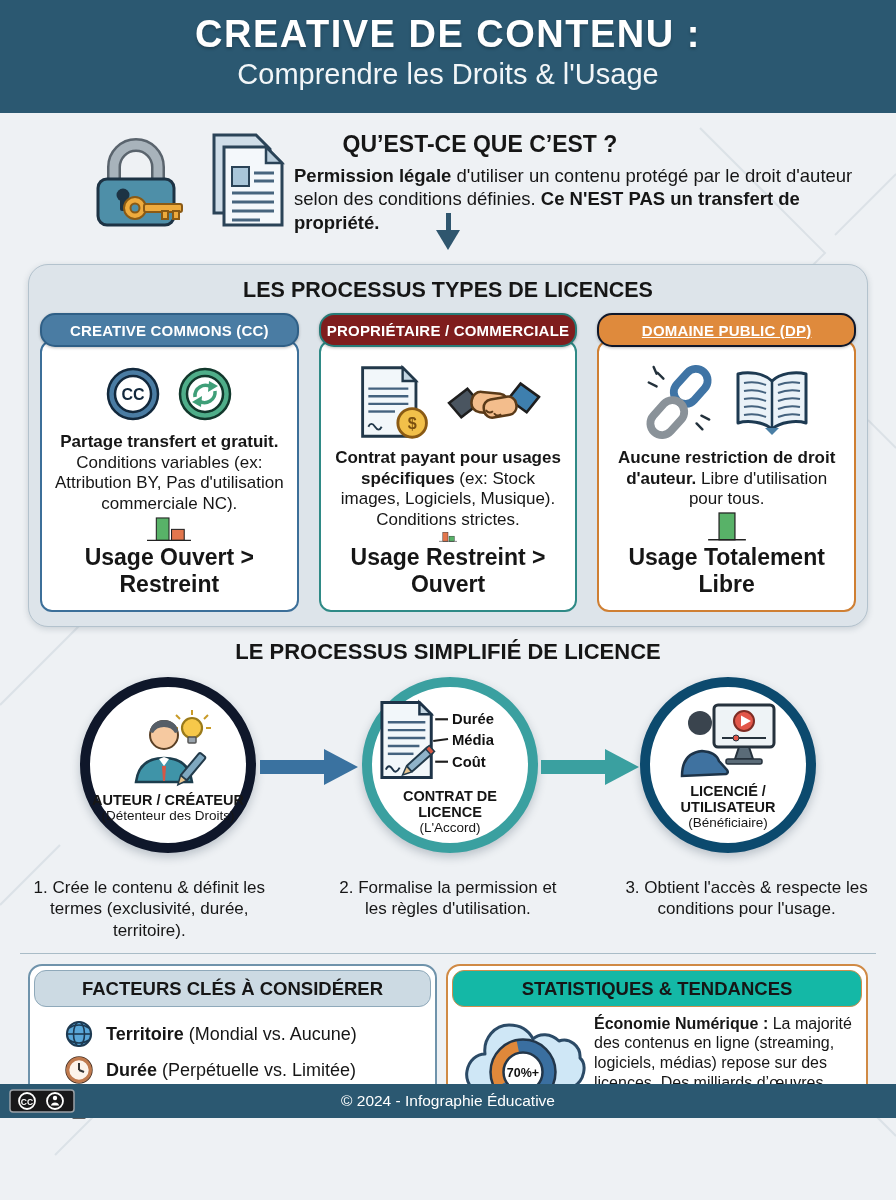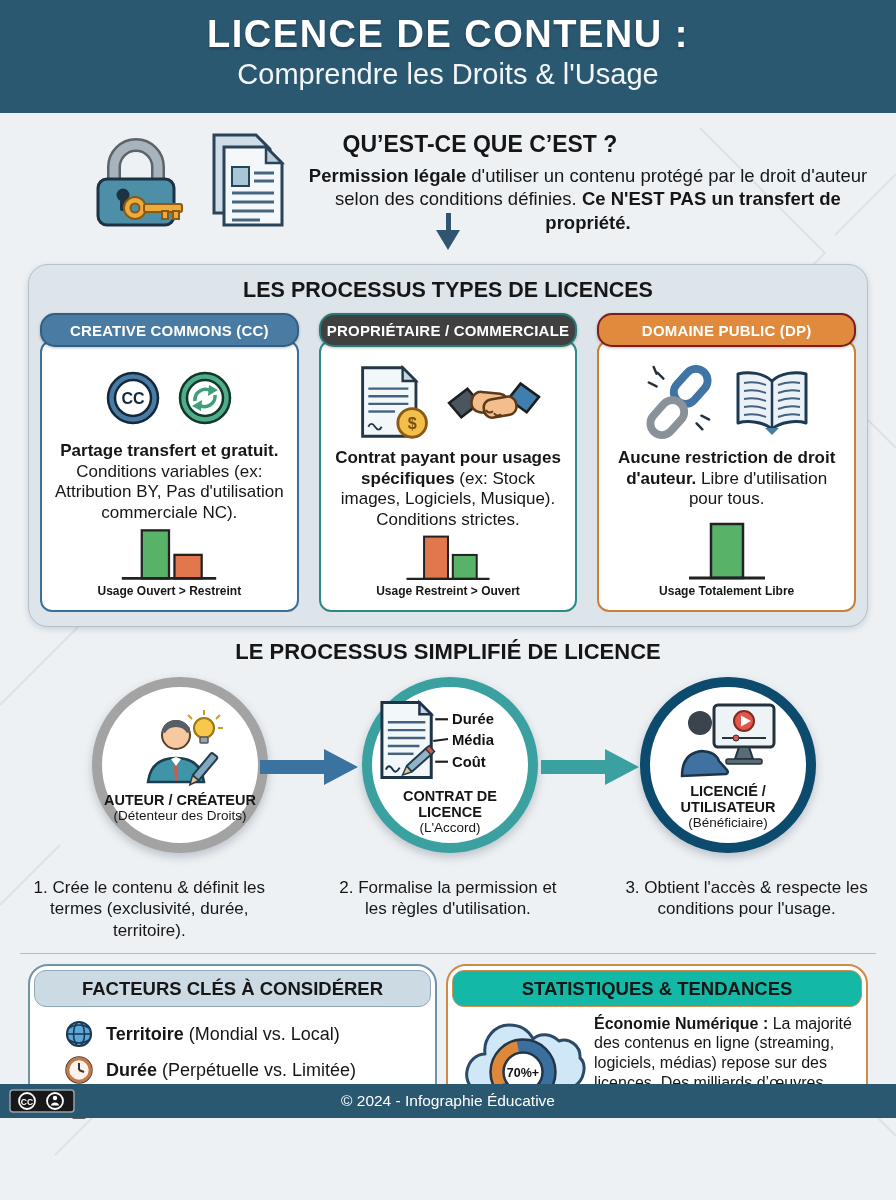--- a/index.html
+++ b/index.html
@@ -16,21 +16,21 @@
 
   
   .header { height:113px; background:#2b5871; text-align:center; padding-top:13px; }
   .header-title { color:#fff; font-size:38px; font-weight:800; letter-spacing:1.5px; text-shadow:0 2px 3px rgba(0,0,0,.25); }
   .header-subtitle { color:#f2f6f8; font-size:29px; font-weight:400; margin-top:2px; }
 
   
   .intro { position:relative; height:151px; }
   .intro-icons { position:absolute; left:78px; top:16px; display:flex; align-items:flex-start; gap:8px; }
   .intro-title { position:absolute; left:300px; top:18px; width:360px; text-align:center; font-size:23px; font-weight:800; }
-  .intro-p { position:absolute; left:300px; top:51px; width:576px; text-align:center; font-size:18.5px; line-height:1.26; }
+  .intro-p { position:absolute; left:294px; top:51px; width:576px; font-size:18.5px; line-height:1.26; }
   .intro-p b { font-weight:800; }
   .down-arrow { position:absolute; left:433px; top:100px; }
 
   
   .types-panel {
     margin:0 28px; background:#dde4ea; border:1.5px solid #b3c2cd; border-radius:20px;
     box-shadow:0 2px 6px rgba(40,60,80,.18); padding:13px 8px 14px;
   }
   .types-title { text-align:center; font-size:21.5px; font-weight:800; margin-bottom:10px; }
   .cards { display:flex; gap:20px; padding:0 3px; }
@@ -38,60 +38,60 @@
   .card-pill {
     height:34px; border-radius:15px; display:flex; align-items:center; justify-content:center;
     color:#fff; font-weight:700; font-size:15px; position:relative; z-index:2; letter-spacing:.2px;
     box-shadow:0 1px 3px rgba(0,0,0,.25);
   }
   .card-body {
     margin-top:-7px; background:#fff; border-radius:12px; padding:22px 8px 8px;
     height:272px; display:flex; flex-direction:column; align-items:center; text-align:center;
   }
   .card.c1 .card-pill { background:#4a7ca3; border:2px solid #2f5f86; }
-  .card.c2 .card-pill { background:#404040; border:2px solid #277b77; }
-  .card.c3 .card-pill { background:#df8a3c; border:2px solid #7f1d1d; }
+  .card.c2 .card-pill { background:#7f1d1d; border:2px solid #277b77; }
+  .card.c3 .card-pill { background:#df8a3c; border:2px solid #0f172a;text-decoration:underline; }
   .card.c1 .card-body { border:2.5px solid #3c6f99; }
   .card.c2 .card-body { border:2.5px solid #2f8a86; }
   .card.c3 .card-body { border:2.5px solid #cf7f33; }
   .card-icons { height:76px; display:flex; align-items:center; justify-content:center; gap:12px; }
   .card-desc { font-size:17px; line-height:1.22; margin-top:8px; padding:0 4px; }
   .card-desc b { font-weight:800; }
   .card-chart { margin-top:auto; }
-  .card-caption { font-size:12px; font-weight:800; margin:2px 0 4px; }
+  .card-caption { font-size:23px; font-weight:800; margin:2px 0 4px; }
 
   
   .process { margin-top:12px; }
   .process-title { text-align:center; font-size:22px; font-weight:800; }
   .process-row { position:relative; height:202px; margin-top:6px; }
   .circle {
     position:absolute; top:6px; width:176px; height:176px; border-radius:50%; background:#fff;
     display:flex; flex-direction:column; align-items:center; justify-content:center;
     box-shadow:0 4px 10px rgba(30,50,70,.25); text-align:center;
   }
-  .circle.s1 { left:92px;  border:10px solid #a3a3a3; }
+  .circle.s1 { left:80px;  border:10px solid #0f172a; }
   .circle.s2 { left:362px; border:10px solid #3aa0a0; }
   .circle.s3 { left:640px; border:10px solid #0c4a6e; }
   .circle-name { font-size:14.5px; font-weight:800; margin-top:4px; }
   .circle-sub { font-size:13.5px; }
   .p-arrow { position:absolute; top:76px; }
   .p-arrow.a1 { left:260px; }
   .p-arrow.a2 { left:541px; }
   .steps-row { display:flex; margin-top:4px; }
   .step { width:33.33%; text-align:center; font-size:17px; line-height:1.26; }
   .step.st1 { padding:0 18px; }
   .step.st2 { padding:0 34px; }
   .step.st3 { padding:0 26px; }
 
   .divider { border:none; border-top:1.5px solid #a9bcc7; margin:12px 20px 6px; }
 
   
   .impact-title { text-align:center; font-size:22px; font-weight:800; margin-top:4px; }
   .impact-row { display:flex; gap:9px; margin:10px 28px 0; height:154px; }
-  .impact-box { background:#fff; border-radius:20px; padding:4px; }
+  .impact-box { background:#fff; border-radius:14px; padding:4px; }
   .factors-box { width:420px; border:2.5px solid #6f93ab; }
   .stats-box { flex:1; border:2.5px solid #d08a45; }
   .box-header {
     height:37px; border-radius:12px; display:flex; align-items:center; justify-content:center;
     font-size:18.5px; font-weight:800;
   }
   .factors-box .box-header { background:#ccdae3; border:1.5px solid #8fa9ba; }
   .stats-box .box-header { background:#14b8a6; border:1.5px solid #cf8f4e; }
   .factor-list { padding:9px 0 0 30px; }
   .factor-item { display:flex; align-items:center; gap:12px; height:36px; font-size:18px; }
@@ -119,21 +119,21 @@
     <path d="M0 705 l95 -95"></path>
     <path d="M0 905 l60 -60"></path>
     <path d="M55 1155 l130 -130"></path>
     <path d="M815 1055 l81 81"></path>
   </g>
 </svg>
 
 <div class="layer">
 
   <div class="header">
-    <div class="header-title">LICENCE DE CONTENU :</div>
+    <div class="header-title">CREATIVE DE CONTENU :</div>
     <div class="header-subtitle">Comprendre les Droits &amp; l'Usage</div>
   </div>
 
   <div class="intro">
     <div class="intro-icons">
       <svg width="112" height="100" viewBox="0 0 112 100">
         <path d="M36 54 V38 a22 22 0 0 1 44 0 V54" fill="none" stroke="#5a646d" stroke-width="14"></path>
         <path d="M36 54 V38 a22 22 0 0 1 44 0 V54" fill="none" stroke="#a8b3bb" stroke-width="9"></path>
         <rect x="20" y="50" width="76" height="46" rx="9" fill="#4e8fa8" stroke="#1d3344" stroke-width="3"></rect>
         <circle cx="45" cy="66" r="6.5" fill="#1d3344"></circle>
@@ -364,21 +364,21 @@
     <div class="impact-box factors-box">
       <div class="box-header">FACTEURS CLÉS À CONSIDÉRER</div>
       <div class="factor-list">
         <div class="factor-item">
           <svg width="30" height="30" viewBox="0 0 30 30">
             <circle cx="15" cy="15" r="12" fill="#5aa7d8" stroke="#1d3a52" stroke-width="2.2"></circle>
             <ellipse cx="15" cy="15" rx="5.5" ry="12" fill="none" stroke="#1d3a52" stroke-width="1.6"></ellipse>
             <line x1="3" y1="15" x2="27" y2="15" stroke="#1d3a52" stroke-width="1.6"></line>
             <path d="M5 9 a14 10 0 0 1 20 0 M5 21 a14 10 0 0 0 20 0" fill="none" stroke="#1d3a52" stroke-width="1.6"></path>
           </svg>
-          <span><b>Territoire</b><span> (Mondial vs. Local)</span></span>
+          <span><b>Territoire</b><span> (Mondial vs. Aucune)</span></span>
         </div>
         <div class="factor-item">
           <svg width="30" height="30" viewBox="0 0 30 30">
             <circle cx="15" cy="15" r="13" fill="none" stroke="#4a3326" stroke-width="1.4"></circle>
             <circle cx="15" cy="15" r="11.3" fill="#fdf3ea" stroke="#c07a4e" stroke-width="3.2"></circle>
             <line x1="15" y1="15" x2="15" y2="8" stroke="#333" stroke-width="2"></line>
             <line x1="15" y1="15" x2="20" y2="17" stroke="#333" stroke-width="2"></line>
           </svg>
           <span><b>Durée</b><span> (Perpétuelle vs. Limitée)</span></span>
         </div>

